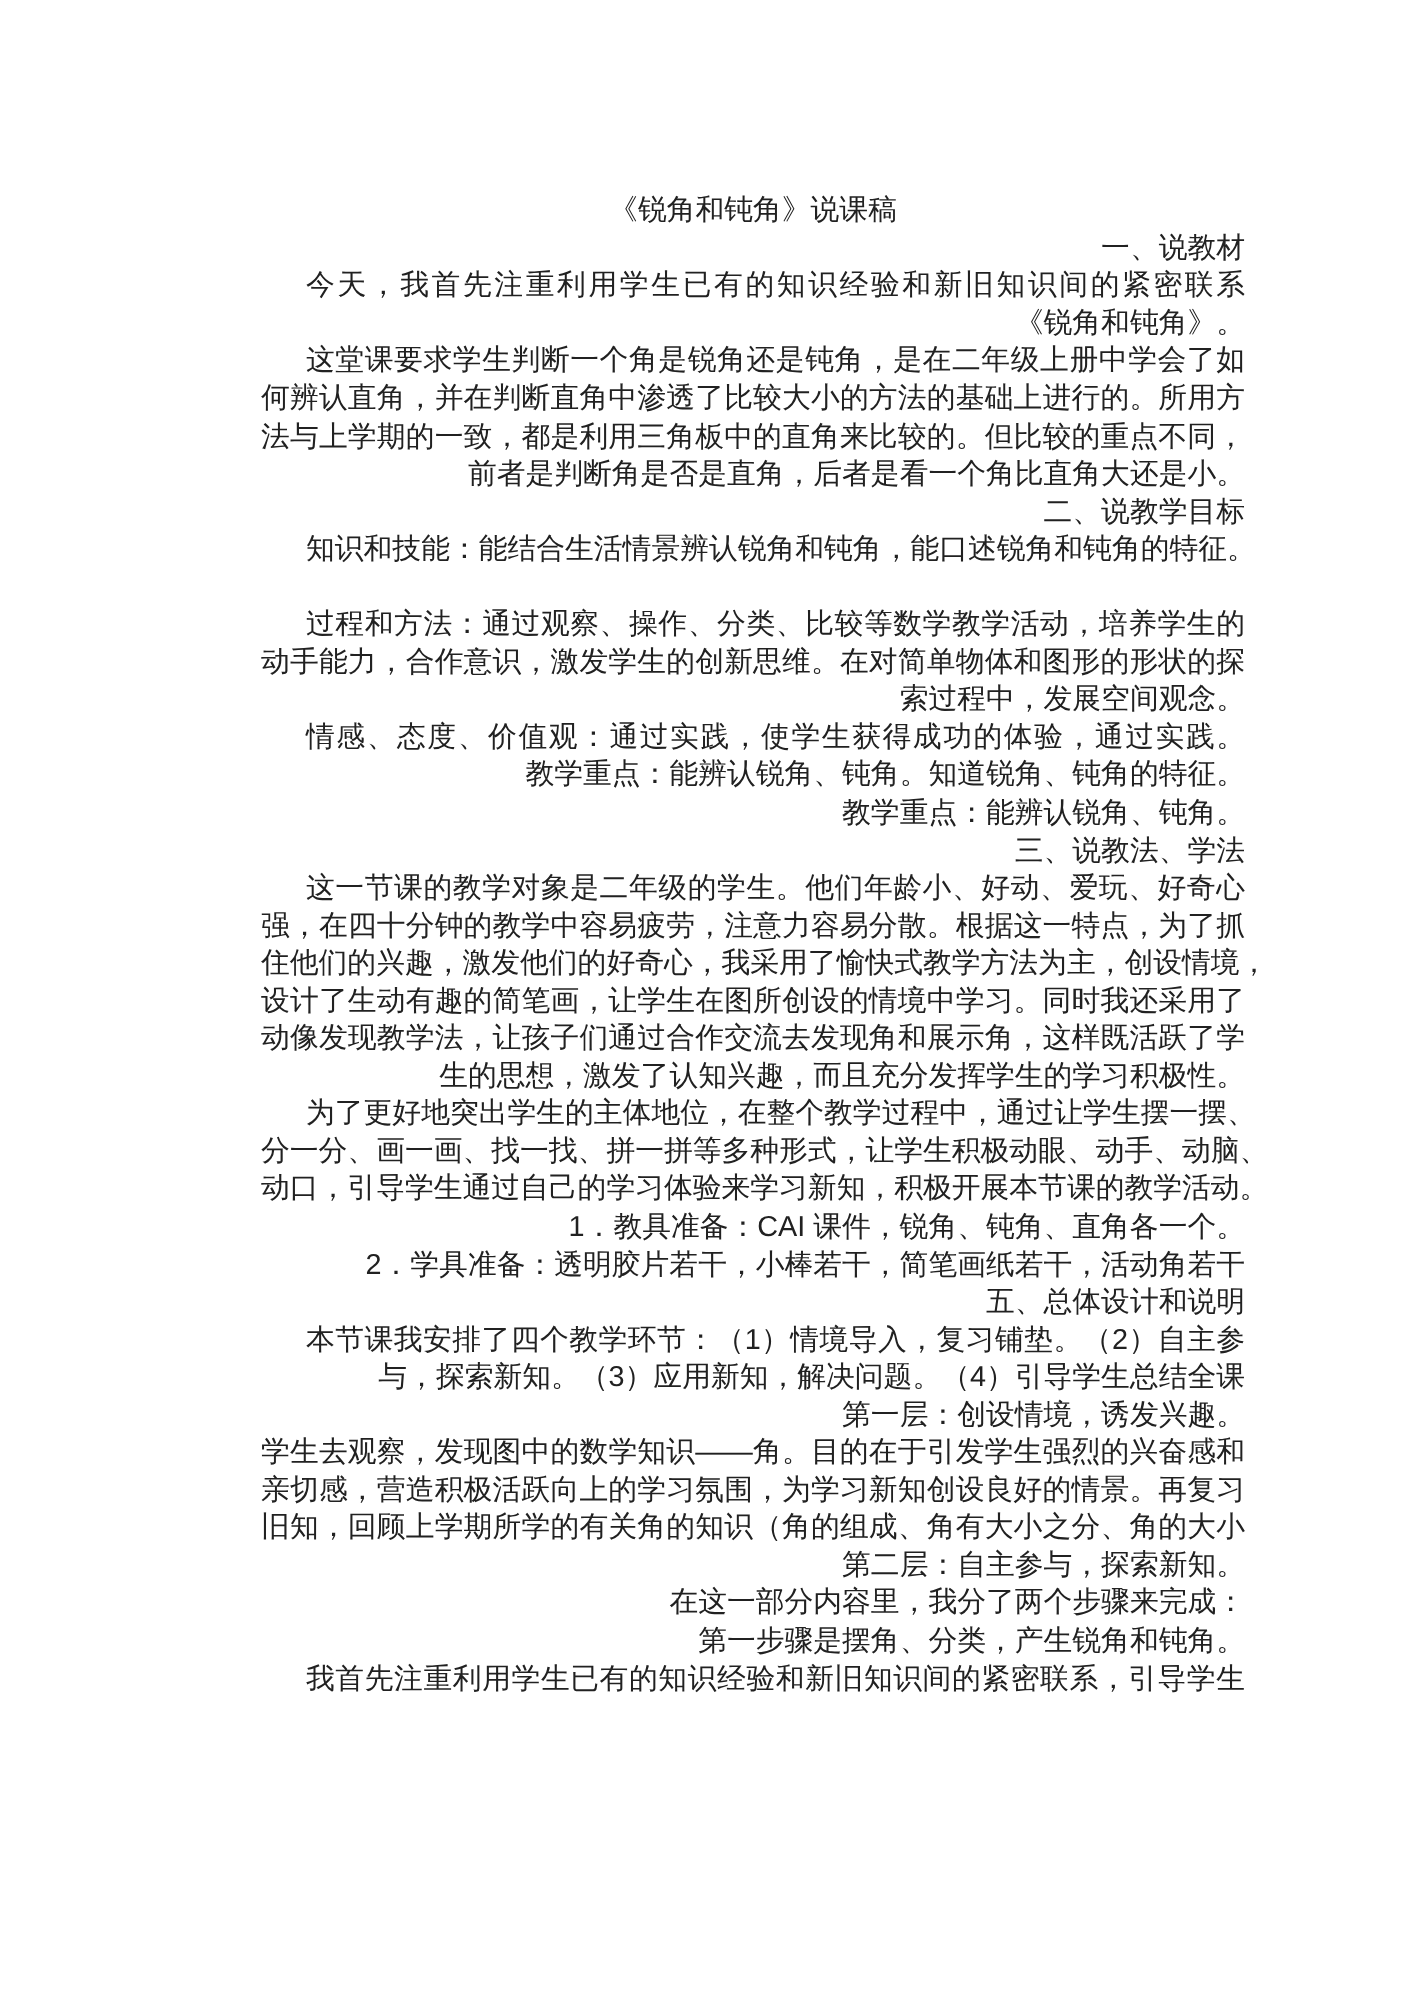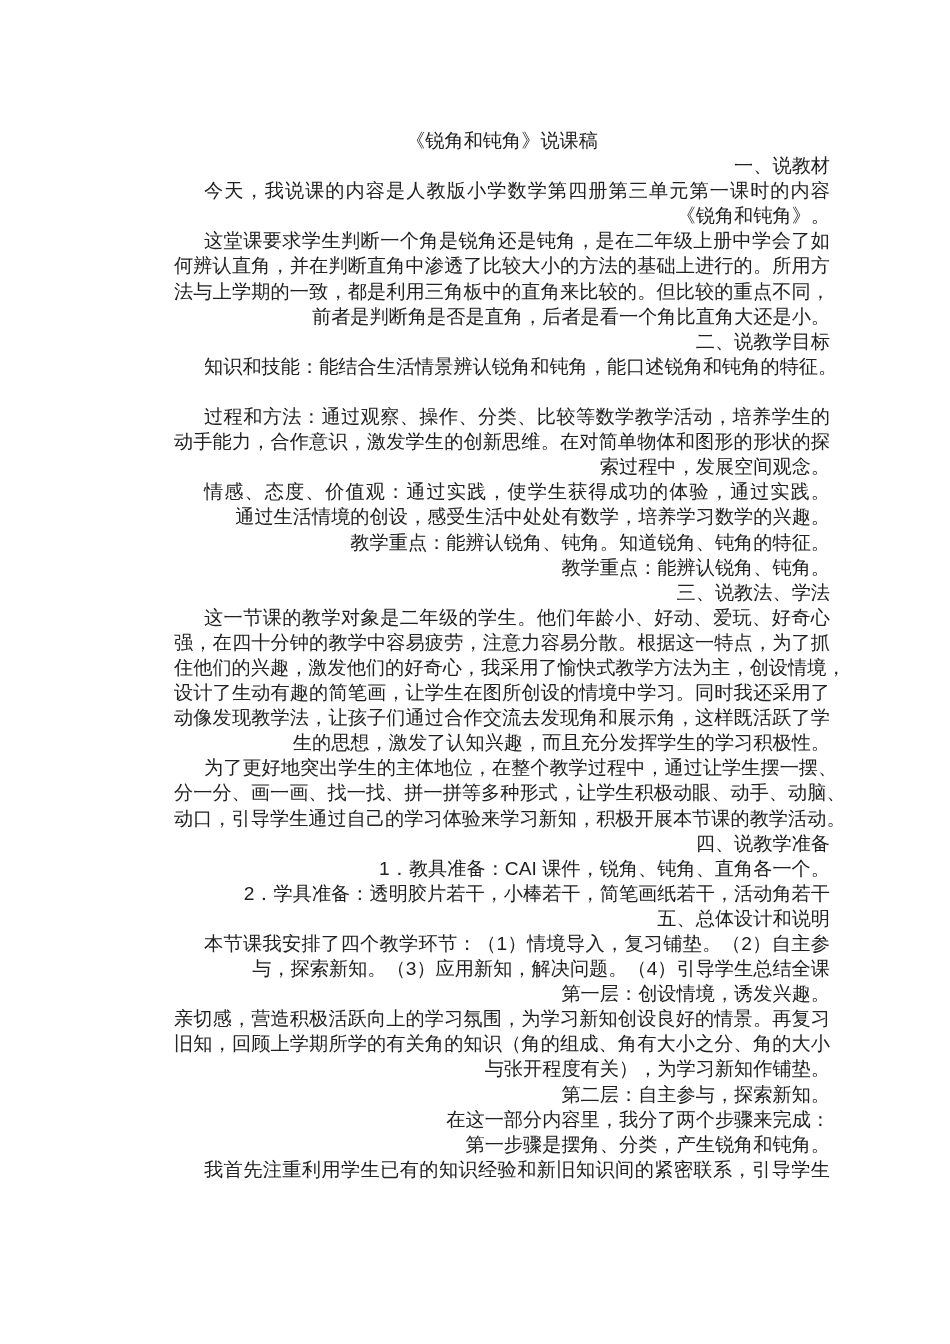--- a/index.html
+++ b/index.html
@@ -51,54 +51,52 @@
   }
   .doc-line.blank {  }
 </style>
 </head>
 <body>
 
 <div class="page">
   <div class="doc-content">
       <div class="doc-line center">《锐角和钝角》说课稿</div>
       <div class="doc-line">一、说教材</div>
-      <div class="doc-line indent full">今天，我说课的内容是人教版小学数学第四册第三单元第一课时的内容</div>
+      <div class="doc-line indent full">今天，我首先注重利用学生已有的知识经验和新旧知识间的紧密联系</div>
       <div class="doc-line">《锐角和钝角》。</div>
       <div class="doc-line indent full">这堂课要求学生判断一个角是锐角还是钝角，是在二年级上册中学会了如</div>
       <div class="doc-line full">何辨认直角，并在判断直角中渗透了比较大小的方法的基础上进行的。所用方</div>
       <div class="doc-line full">法与上学期的一致，都是利用三角板中的直角来比较的。但比较的重点不同，</div>
       <div class="doc-line">前者是判断角是否是直角，后者是看一个角比直角大还是小。</div>
       <div class="doc-line">二、说教学目标</div>
       <div class="doc-line indent wide">知识和技能：能结合生活情景辨认锐角和钝角，能口述锐角和钝角的特征。</div>
       <div class="doc-line blank"></div>
       <div class="doc-line indent full">过程和方法：通过观察、操作、分类、比较等数学教学活动，培养学生的</div>
       <div class="doc-line full">动手能力，合作意识，激发学生的创新思维。在对简单物体和图形的形状的探</div>
       <div class="doc-line">索过程中，发展空间观念。</div>
       <div class="doc-line indent full">情感、态度、价值观：通过实践，使学生获得成功的体验，通过实践。</div>
-      <div class="doc-line">通过生活情境的创设，感受生活中处处有数学，培养学习数学的兴趣。</div>
       <div class="doc-line">教学重点：能辨认锐角、钝角。知道锐角、钝角的特征。</div>
       <div class="doc-line">教学重点：能辨认锐角、钝角。</div>
       <div class="doc-line">三、说教法、学法</div>
       <div class="doc-line indent full">这一节课的教学对象是二年级的学生。他们年龄小、好动、爱玩、好奇心</div>
       <div class="doc-line full">强，在四十分钟的教学中容易疲劳，注意力容易分散。根据这一特点，为了抓</div>
       <div class="doc-line wide">住他们的兴趣，激发他们的好奇心，我采用了愉快式教学方法为主，创设情境，</div>
       <div class="doc-line full">设计了生动有趣的简笔画，让学生在图所创设的情境中学习。同时我还采用了</div>
       <div class="doc-line full">动像发现教学法，让孩子们通过合作交流去发现角和展示角，这样既活跃了学</div>
       <div class="doc-line">生的思想，激发了认知兴趣，而且充分发挥学生的学习积极性。</div>
       <div class="doc-line indent wide">为了更好地突出学生的主体地位，在整个教学过程中，通过让学生摆一摆、</div>
       <div class="doc-line wide">分一分、画一画、找一找、拼一拼等多种形式，让学生积极动眼、动手、动脑、</div>
       <div class="doc-line wide">动口，引导学生通过自己的学习体验来学习新知，积极开展本节课的教学活动。</div>
-      <div class="doc-line">四、说教学准备</div>
       <div class="doc-line indent">1．教具准备：CAI 课件，锐角、钝角、直角各一个。</div>
       <div class="doc-line indent">2．学具准备：透明胶片若干，小棒若干，简笔画纸若干，活动角若干</div>
       <div class="doc-line">五、总体设计和说明</div>
       <div class="doc-line indent full">本节课我安排了四个教学环节：（1）情境导入，复习铺垫。（2）自主参</div>
       <div class="doc-line">与，探索新知。（3）应用新知，解决问题。（4）引导学生总结全课</div>
       <div class="doc-line">第一层：创设情境，诱发兴趣。</div>
+      <div class="doc-line full">学生去观察，发现图中的数学知识——角。目的在于引发学生强烈的兴奋感和</div>
       <div class="doc-line full">亲切感，营造积极活跃向上的学习氛围，为学习新知创设良好的情景。再复习</div>
       <div class="doc-line full">旧知，回顾上学期所学的有关角的知识（角的组成、角有大小之分、角的大小</div>
-      <div class="doc-line">与张开程度有关），为学习新知作铺垫。</div>
       <div class="doc-line">第二层：自主参与，探索新知。</div>
       <div class="doc-line indent">在这一部分内容里，我分了两个步骤来完成：</div>
       <div class="doc-line indent">第一步骤是摆角、分类，产生锐角和钝角。</div>
       <div class="doc-line indent full">我首先注重利用学生已有的知识经验和新旧知识间的紧密联系，引导学生</div>
     </div>
 </div>
 
 </body></html>

